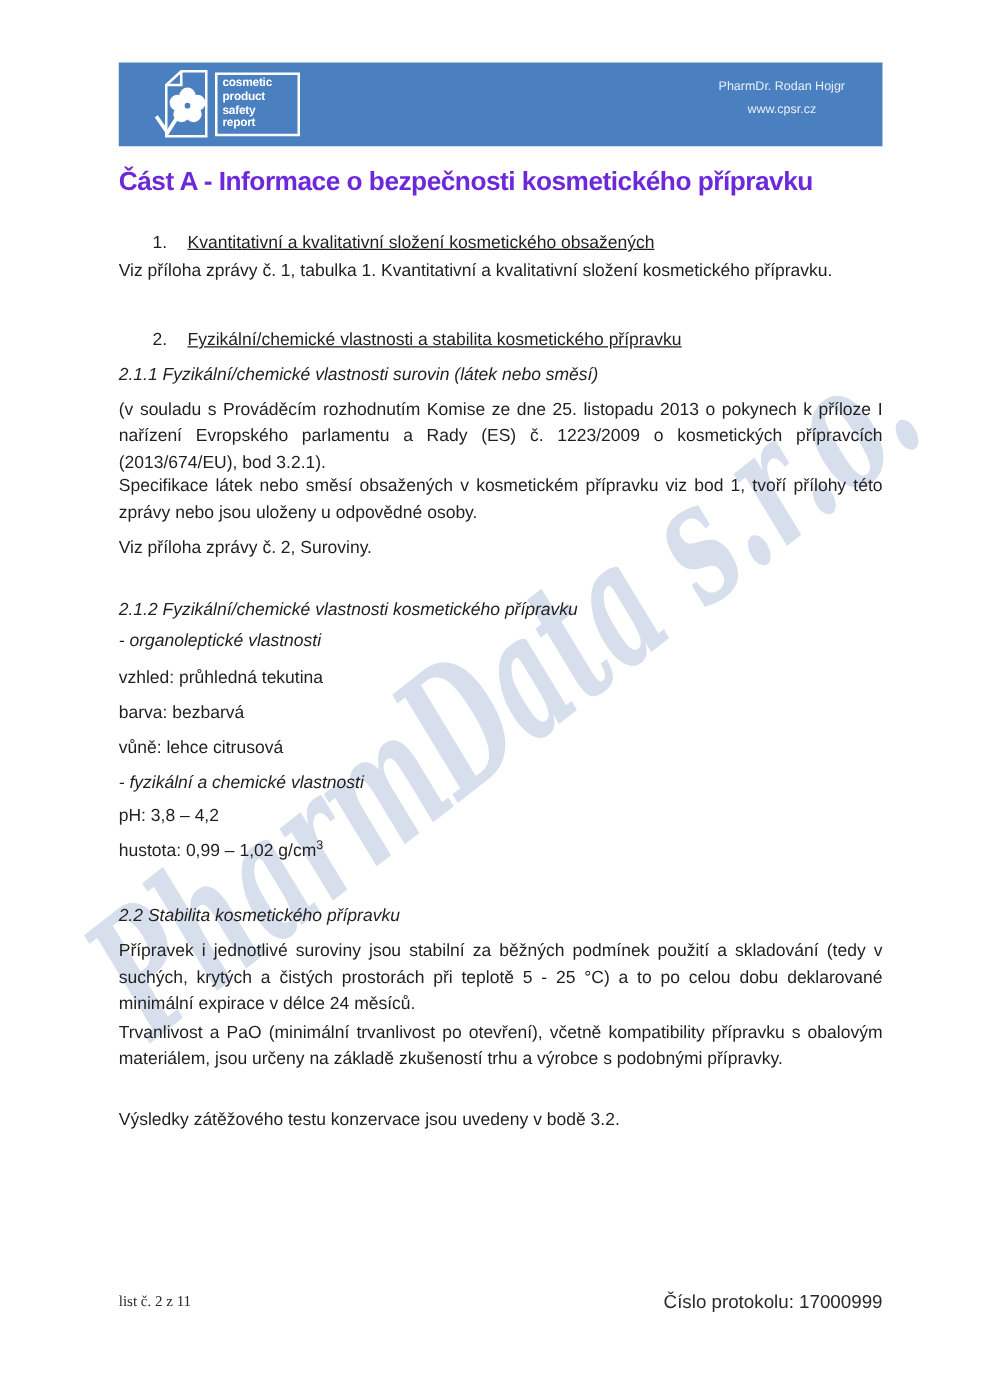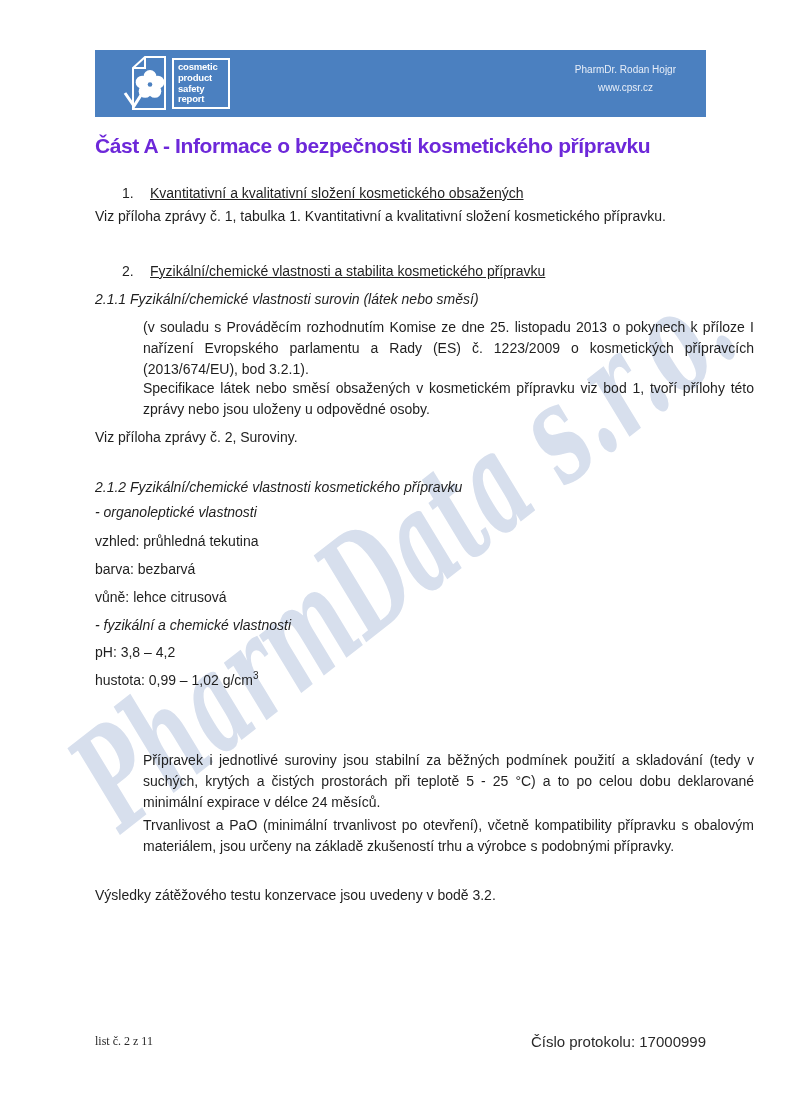--- a/index.html
+++ b/index.html
@@ -12,39 +12,39 @@
 
   
   .header-bar {
     position:absolute; left:95px; top:50px; width:611px; height:67px;
     background:#4b80c0; z-index:2;
   }
   .logo { position:absolute; left:25px; top:5px; display:flex; align-items:flex-start; }
   .logo-page-icon { display:block; }
   .logo-textbox {
     margin-left:0px; margin-top:3px; border:2px solid #ffffff; width:46px; height:44px;
-    padding:2px 4px 1px 4px; color:#ffffff; font-size:9.5px; line-height:10.8px;
+    padding:2px 14px 1px 4px; color:#ffffff; font-size:9.5px; line-height:10.8px;
     font-weight:700; letter-spacing:-0.2px;
   }
   .header-contact {
     position:absolute; right:30px; top:11px; text-align:center;
     color:#e8eef8; font-size:10px; line-height:18px;
   }
 
   
   .doc-title {
     position:absolute; left:95px; top:133px; width:640px;
     font-size:21px; line-height:26px; font-weight:700; letter-spacing:-0.4px;
     color:#6d28d9; z-index:1;
   }
   .block {
     position:absolute; left:95px; width:611px;
     font-size:14px; line-height:21px; z-index:1;
   }
-  .just { text-align:justify;margin-left:48px; }
+  .just { text-align:justify; }
   .it { font-style:italic; }
   .num-heading .num { display:inline-block; width:28px; margin-left:27px; }
   .num-heading .ht { text-decoration:underline; }
   sup { font-size:10px; vertical-align:super; line-height:0; }
 
   
   .footer-left  { position:absolute; left:95px;  top:1034px; font-size:12px; line-height:15px; color:#2a2a2a; z-index:1;font-family:Liberation Serif, serif; }
   .footer-right { position:absolute; right:94px; top:1034px; font-size:15px; line-height:15px; color:#2a2a2a; text-align:left; z-index:1; }
 </style>
 </head>
@@ -114,20 +114,21 @@
   <div class="block" style="top:559px">barva: bezbarvá</div>
 
   <div class="block it" style="top:615px">- fyzikální a chemické vlastnosti</div>
 
   <div class="block" style="top:642px">pH: 3,8 – 4,2</div>
 
   <div class="block" style="top:670px">
     <span>hustota: 0,99 – 1,02 g/cm</span><sup>3</sup>
   </div>
 
+  <div class="block it" style="top:722px">2.2 Stabilita kosmetického přípravku</div>
 
   <div class="block just" style="top:750px">Přípravek i jednotlivé suroviny jsou stabilní za běžných podmínek použití a skladování (tedy v suchých, krytých a čistých prostorách při teplotě 5 - 25 °C) a to po celou dobu deklarované minimální expirace v délce 24 měsíců.</div>
 
   <div class="block just" style="top:815px">Trvanlivost a PaO (minimální trvanlivost po otevření), včetně kompatibility přípravku s obalovým materiálem, jsou určeny na základě zkušeností trhu a výrobce s podobnými přípravky.</div>
 
   <div class="block" style="top:885px">Výsledky zátěžového testu konzervace jsou uvedeny v bodě 3.2.</div>
 
   <div class="footer-left">list č. 2 z 11</div>
   <div class="footer-right">Číslo protokolu: 17000999</div>
 

